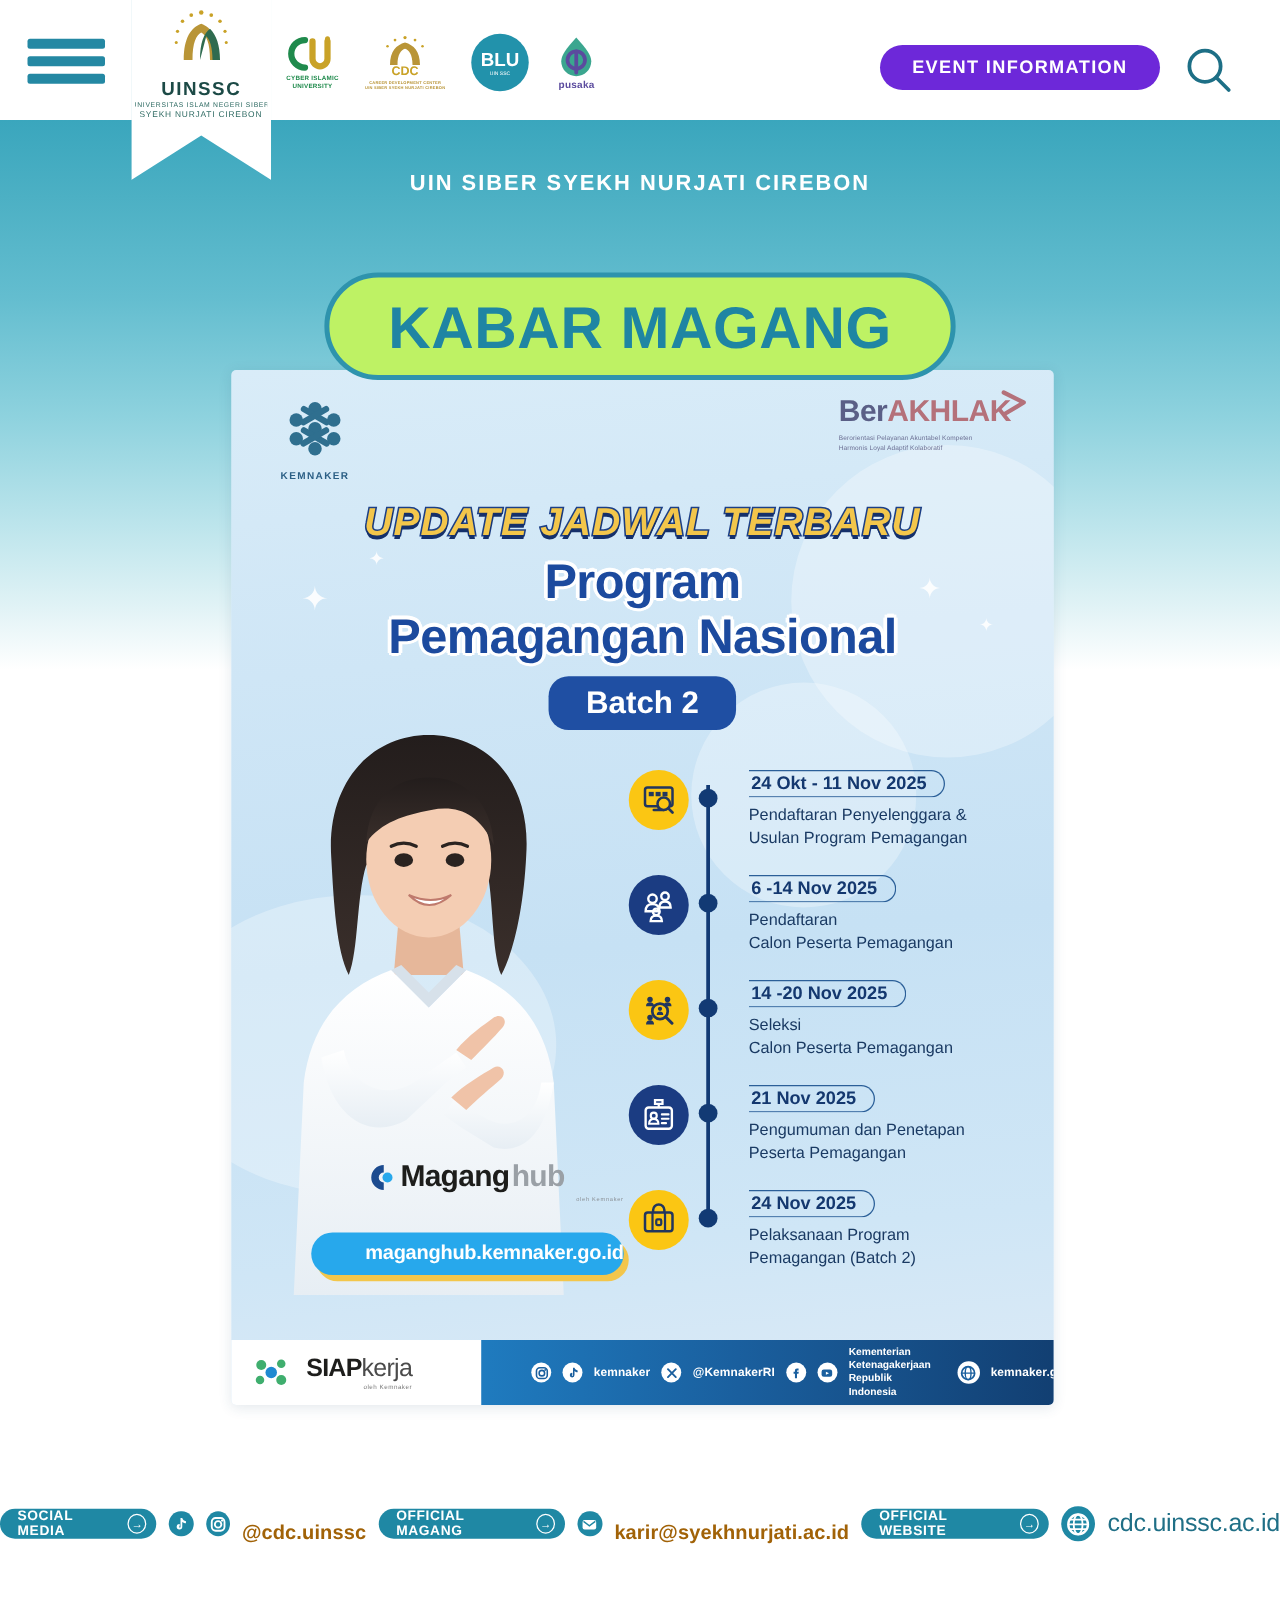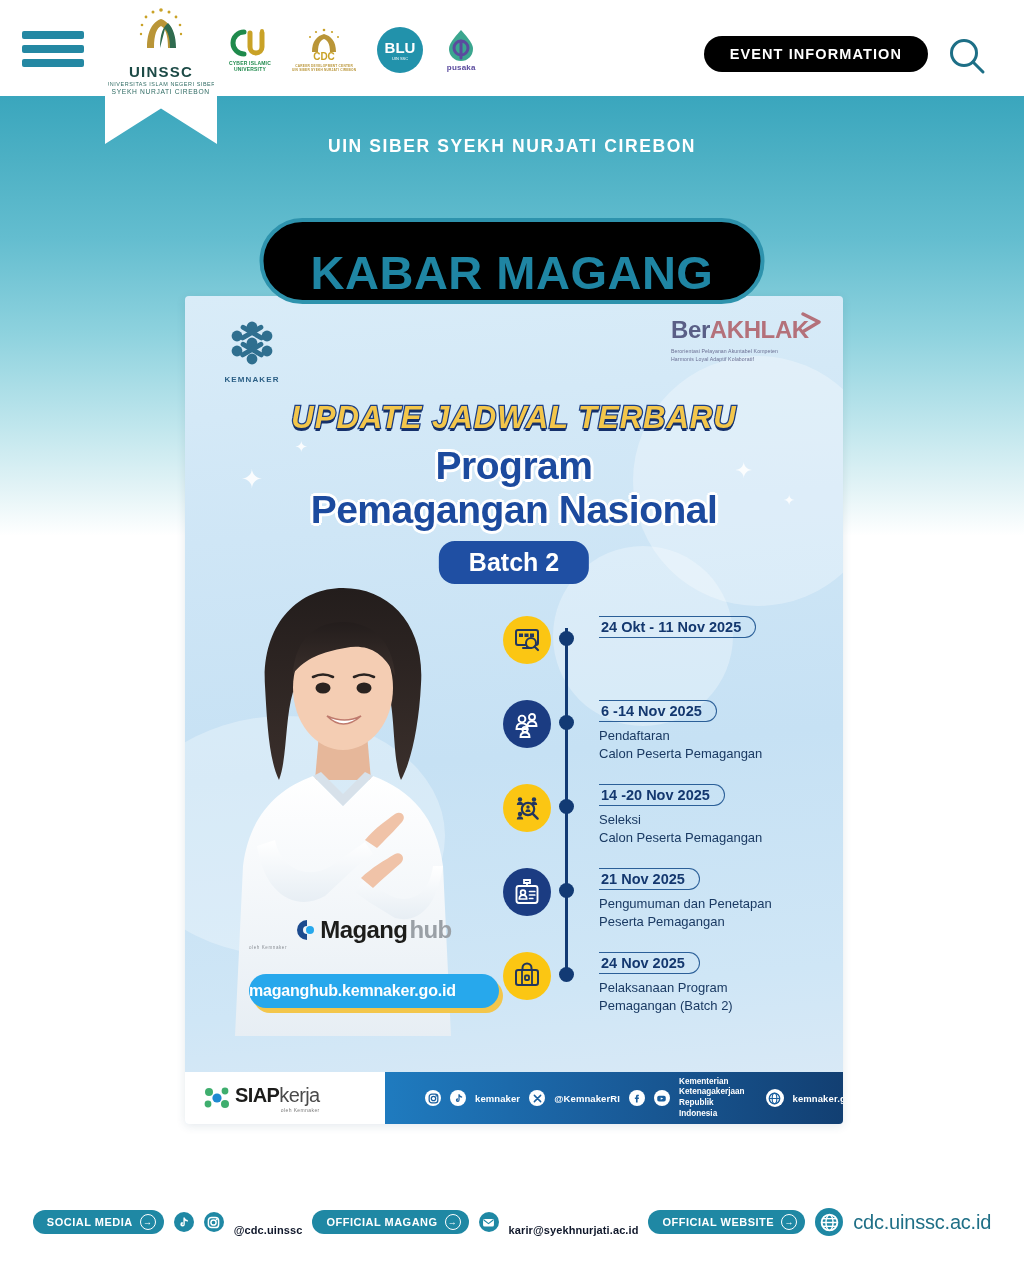--- a/index.html
+++ b/index.html
@@ -58,43 +58,43 @@
 
   .partner-logos {
     position:absolute; left:228px; top:22px; height:56px;
     display:flex; align-items:center; gap:20px; z-index:7;
   }
   .plogo { display:flex; flex-direction:column; align-items:center; }
   .plogo .cap { font-size:5px; font-weight:bold; letter-spacing:.2px; margin-top:2px; text-align:center; line-height:1.25; }
 
   .event-btn {
     position:absolute; right:96px; top:36px;
-    background:#000000; color:#fff; border:none; border-radius:22px;
+    background:#6d28d9; color:#fff; border:none; border-radius:22px;
     padding:10px 26px; font-size:14.5px; font-weight:bold; letter-spacing:1.1px;
     cursor:pointer; font-family:"Liberation Sans",sans-serif;
   }
   .search-btn {
     position:absolute; right:34px; top:34px; width:46px; height:46px;
     background:none; border:none; cursor:pointer;
   }
 
   
   .cdc-head {
     position:absolute; left:0; top:126px; width:1024px; text-align:center;
     z-index:4; color:#ffffff;
   }
   .cdc-head .l1 { font-size:17.5px; font-weight:bold; letter-spacing:2.2px; }
   .cdc-head .l2 { font-size:17.5px; font-weight:bold; letter-spacing:1.6px; margin-top:10px; }
 
   
   .kabar-pill {
     position:absolute; left:50%; transform:translateX(-50%); top:218px;
-    width:505px; height:86px; background:#000000;
+    width:505px; height:86px; background:#bef264;
     border:4px solid #2e93ad; border-radius:44px;
-    display:flex; align-items:flex-end; justify-content:center; z-index:5;
+    display:flex; align-items:center; justify-content:center; z-index:5;
   }
   .kabar-pill .txt {
     font-size:47px; font-weight:bold; letter-spacing:.5px; color:#1f85a3;
   }
 
   
   .poster {
     position:absolute; left:185px; top:296px; width:658px; height:828px;
     border-radius:4px; overflow:hidden; z-index:3;
     background:linear-gradient(175deg,#d9ecf8 0%, #cfe6f6 28%, #c6e1f4 55%, #cfe6f6 82%, #dceaf6 100%);
@@ -169,36 +169,36 @@
   }
   .tl-date {
     display:inline-block; border:1.6px solid #2b5f98; border-left:none;
     border-radius:0 14px 14px 0; padding:2px 14px 2px 2px;
     font-size:14.5px; font-weight:bold; color:#14386f; margin-bottom:5px;
   }
   .tl-desc { font-size:13px; color:#1a3a63; line-height:1.38; }
 
   
   .maganghub {
-    position:absolute; left:64px; bottom:116px; width:250px; text-align:left;
+    position:absolute; left:64px; bottom:104px; width:250px; text-align:right;
   }
   .mh-logo { font-size:24px; font-weight:bold; color:#1d1d1b; letter-spacing:-.6px; display:flex; align-items:center; justify-content:center; gap:2px;}
   .mh-logo .hub { color:#9aa0a6; font-weight:bold; }
   .mh-sub { font-size:4.5px; color:#8b9096; letter-spacing:.6px; margin-top:1px; }
   .mh-url {
     margin-top:24px; background:#27a8ec; color:#fff; border-radius:20px;
     padding:8px 0; font-size:16px; font-weight:bold; letter-spacing:-.2px;
     box-shadow:4px 5px 0 #f3c64b;
   }
 
   
   .pfooter { position:absolute; left:0; bottom:0; width:658px; height:52px; }
   .pf-left {
     position:absolute; left:0; top:0; width:200px; height:52px; background:#fff;
-    display:flex; align-items:center; padding-left:18px; gap:4px;
+    display:flex; align-items:center; padding-left:18px; gap:14px;
   }
   .pf-left::after {
     content:""; position:absolute; right:-26px; top:0; width:0; height:0;
     border-style:solid; border-width:0 0 52px 28px; border-color:transparent transparent #fff transparent;
   }
   .siap { display:flex; align-items:flex-end; gap:4px; }
   .siap .t1 { font-size:20px; font-weight:bold; color:#1d1d1b; letter-spacing:-.6px; }
   .siap .t2 { font-size:20px; color:#4b4b4b; letter-spacing:-.6px; }
   .siap .sub { font-size:5px; color:#7b7b7b; letter-spacing:.4px; }
   .pf-right {
@@ -223,21 +223,21 @@
   .chip {
     background:#1f88a4; color:#fff; border-radius:16px; height:24px;
     display:flex; align-items:center; gap:7px; padding:0 8px 0 14px;
     font-size:11px; font-weight:bold; letter-spacing:.5px;
   }
   .chip .arrow {
     width:16px; height:16px; border-radius:50%; border:1.6px solid #fff;
     display:flex; align-items:center; justify-content:center; font-size:9px;
   }
   .f-ico { width:20px; height:20px; border-radius:50%; background:#1f88a4; display:flex; align-items:center; justify-content:center; }
-  .f-txt { font-size:11px; font-weight:bold; color:#0f172a; letter-spacing:.1px;margin-top:16px; }
+  .f-txt { font-size:16px; font-weight:bold; color:#a16207; letter-spacing:.1px;margin-top:16px; }
   .f-web { font-size:20px; font-weight:normal; color:#1f6f86; letter-spacing:-.2px; }
   .f-globe { width:28px; height:28px; border-radius:50%; background:#1f88a4; display:flex; align-items:center; justify-content:center; }
 </style>
 </head>
 <body>
 
 <div id="page">
 
   <div class="bg-gradient"></div>
 
@@ -438,20 +438,24 @@
             <rect x="6" y="7.5" width="4" height="3.5" fill="#22365e"></rect>
             <rect x="11.5" y="7.5" width="4" height="3.5" fill="#22365e"></rect>
             <rect x="17" y="7.5" width="4" height="3.5" fill="#22365e"></rect>
             <path d="M10 22 L18 22 M14 19 L14 22" stroke="#22365e" stroke-width="2" stroke-linecap="round"></path>
             <circle cx="18" cy="17" r="5" fill="#fbc613" stroke="#22365e" stroke-width="2"></circle>
             <line x1="21.5" y1="20.5" x2="25" y2="24" stroke="#22365e" stroke-width="2.2" stroke-linecap="round"></line>
           </svg>
         </div>
         <div class="tl-dot"></div>
         <div class="tl-date">24 Okt - 11 Nov 2025</div>
+        <div class="tl-desc">
+          <div>Pendaftaran Penyelenggara &amp;</div>
+          <div>Usulan Program Pemagangan</div>
+        </div>
       </div>
 
       <div class="tl-item">
         <div class="tl-icon navy">
           <svg width="28" height="28" viewBox="0 0 28 28">
             <circle cx="9" cy="9" r="3.4" fill="none" stroke="#fff" stroke-width="1.9"></circle>
             <path d="M3.5 19 C3.5 15 6 13.3 9 13.3 C12 13.3 14.5 15 14.5 19 Z" fill="none" stroke="#fff" stroke-width="1.9"></path>
             <circle cx="19" cy="7" r="3" fill="none" stroke="#fff" stroke-width="1.9"></circle>
             <path d="M14.5 16 C14.5 12.6 16.5 11.2 19 11.2 C21.5 11.2 23.5 12.6 23.5 16 Z" fill="none" stroke="#fff" stroke-width="1.9"></path>
             <circle cx="12" cy="19.5" r="2.6" fill="none" stroke="#fff" stroke-width="1.9"></circle>

